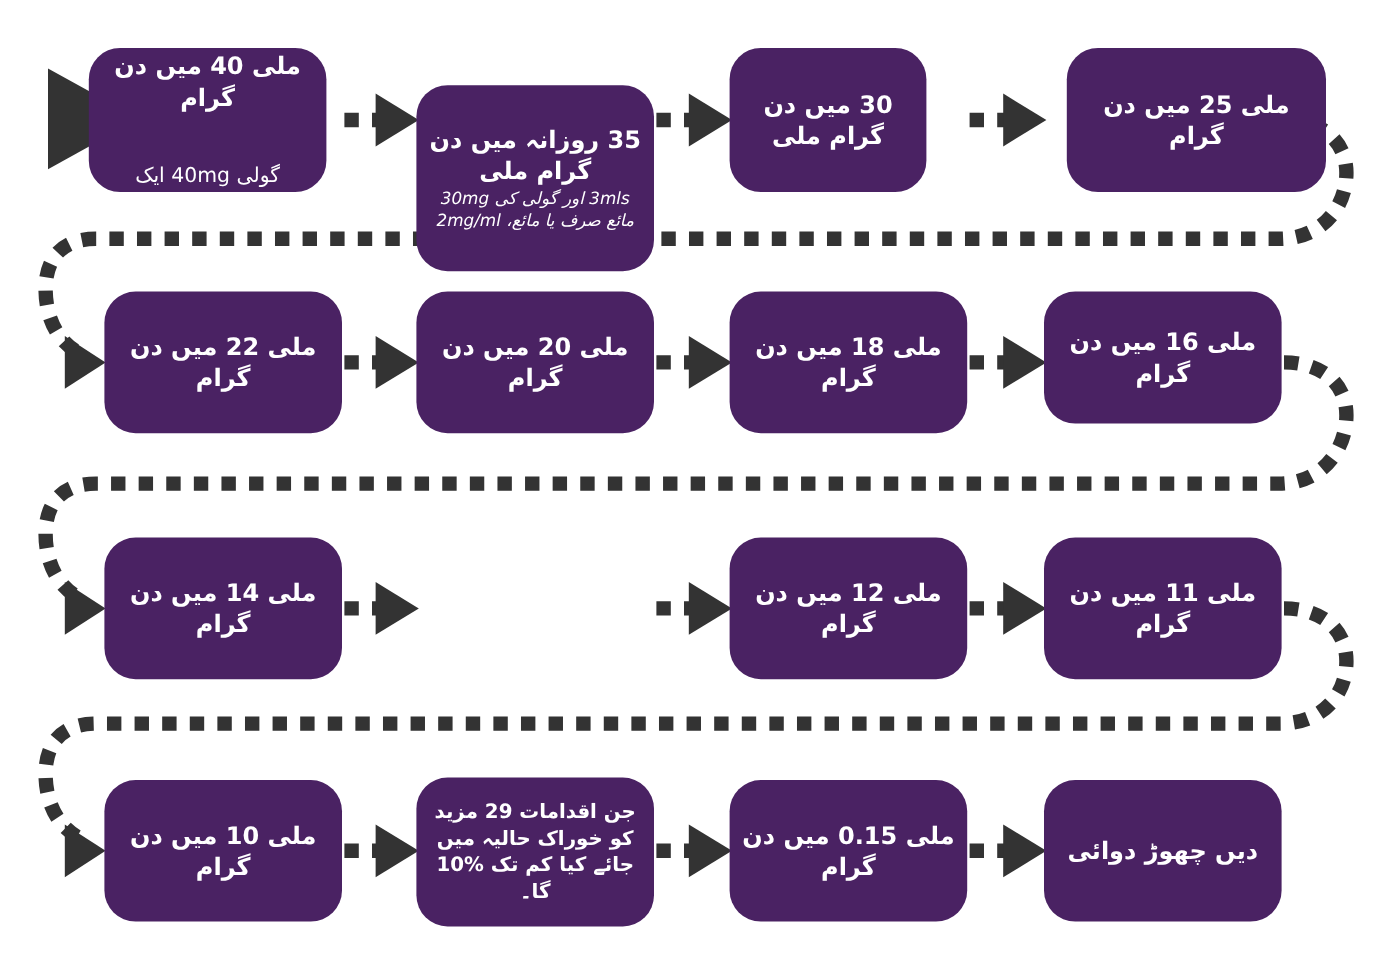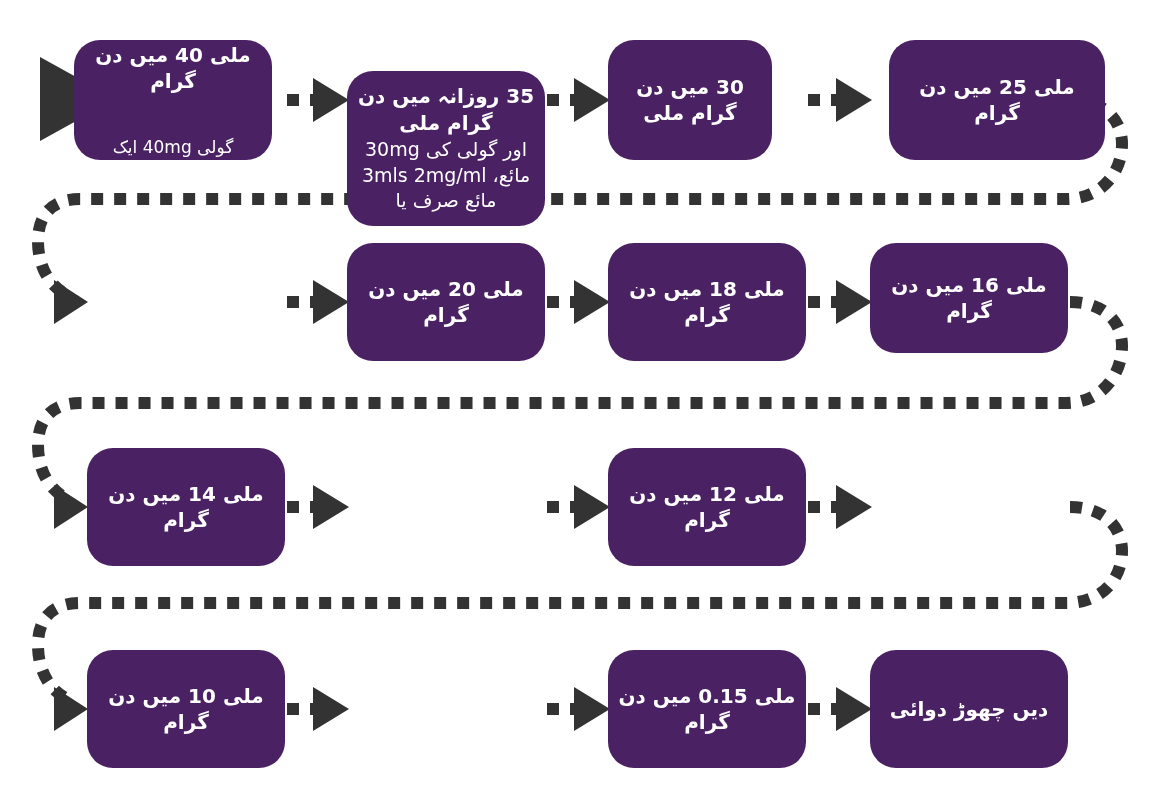--- a/index.html
+++ b/index.html
@@ -19,21 +19,21 @@
     background:var(--box-fill);color:var(--box-text);
     border-radius:26px;
     display:flex;flex-direction:column;justify-content:center;align-items:center;
     text-align:center;padding:8px 10px;box-sizing:border-box;
   }
   
   .u{direction:ltr;unicode-bidi:isolate;}
   .title{font-weight:bold;font-size:20px;line-height:1.32;}
   .title.small{font-size:16.5px;line-height:1.34;}
   .subtitle{font-size:17px;line-height:1.3;margin-top:1px;}
-  .subtitle.small{font-size:19px;line-height:1.34;}
+  .subtitle.small{font-size:14px;line-height:1.34;font-style:italic;}
 </style>
 </head>
 <body>
 
 <div class="canvas">
 
   <svg class="connector-layer" width="1160" height="810" viewBox="0 0 1160 810">
 
     <polygon points="40,57 40,141 116,99"></polygon>
 
@@ -83,39 +83,48 @@
     <div class="title u"><bdi dir="rtl">دن</bdi> <bdi dir="rtl">میں</bdi> <bdi dir="rtl">روزانہ</bdi> <bdi dir="rtl">35</bdi> <bdi dir="rtl">ملی</bdi> <bdi dir="rtl">گرام</bdi></div>
     <div class="subtitle small u"><bdi dir="rtl">30mg</bdi> <bdi dir="rtl">کی</bdi> <bdi dir="rtl">گولی</bdi> <bdi dir="rtl">اور</bdi> <bdi dir="rtl">3mls</bdi> <bdi dir="rtl">2mg/ml</bdi> <bdi dir="rtl">مائع،</bdi> <bdi dir="rtl">یا</bdi> <bdi dir="rtl">صرف</bdi> <bdi dir="rtl">مائع</bdi></div>
   </div>
   <div class="box" style="left:608px;top:40px;width:164px;height:120px;">
     <div class="title u"><bdi dir="rtl">دن</bdi> <bdi dir="rtl">میں</bdi> <bdi dir="rtl">30</bdi> <bdi dir="rtl">ملی</bdi> <bdi dir="rtl">گرام</bdi></div>
   </div>
   <div class="box" style="left:870px;top:40px;width:216px;height:120px;margin-left:19px;">
     <div class="title u"><bdi dir="rtl">دن</bdi> <bdi dir="rtl">میں</bdi> <bdi dir="rtl">25</bdi> <bdi dir="rtl">ملی</bdi> <bdi dir="rtl">گرام</bdi></div>
   </div>
 
+  <div class="box" style="left:87px;top:243px;width:198px;height:118px;">
+    <div class="title u"><bdi dir="rtl">دن</bdi> <bdi dir="rtl">میں</bdi> <bdi dir="rtl">22</bdi> <bdi dir="rtl">ملی</bdi> <bdi dir="rtl">گرام</bdi></div>
+  </div>
   <div class="box" style="left:347px;top:243px;width:198px;height:118px;">
     <div class="title u"><bdi dir="rtl">دن</bdi> <bdi dir="rtl">میں</bdi> <bdi dir="rtl">20</bdi> <bdi dir="rtl">ملی</bdi> <bdi dir="rtl">گرام</bdi></div>
   </div>
   <div class="box" style="left:608px;top:243px;width:198px;height:118px;">
     <div class="title u"><bdi dir="rtl">دن</bdi> <bdi dir="rtl">میں</bdi> <bdi dir="rtl">18</bdi> <bdi dir="rtl">ملی</bdi> <bdi dir="rtl">گرام</bdi></div>
   </div>
   <div class="box" style="left:870px;top:243px;width:198px;height:110px;">
     <div class="title u"><bdi dir="rtl">دن</bdi> <bdi dir="rtl">میں</bdi> <bdi dir="rtl">16</bdi> <bdi dir="rtl">ملی</bdi> <bdi dir="rtl">گرام</bdi></div>
   </div>
 
   <div class="box" style="left:87px;top:448px;width:198px;height:118px;justify-content:center;">
     <div class="title u"><bdi dir="rtl">دن</bdi> <bdi dir="rtl">میں</bdi> <bdi dir="rtl">14</bdi> <bdi dir="rtl">ملی</bdi> <bdi dir="rtl">گرام</bdi></div>
   </div>
   <div class="box" style="left:608px;top:448px;width:198px;height:118px;">
     <div class="title u"><bdi dir="rtl">دن</bdi> <bdi dir="rtl">میں</bdi> <bdi dir="rtl">12</bdi> <bdi dir="rtl">ملی</bdi> <bdi dir="rtl">گرام</bdi></div>
   </div>
+  <div class="box" style="left:870px;top:448px;width:198px;height:118px;">
+    <div class="title u"><bdi dir="rtl">دن</bdi> <bdi dir="rtl">میں</bdi> <bdi dir="rtl">11</bdi> <bdi dir="rtl">ملی</bdi> <bdi dir="rtl">گرام</bdi></div>
+  </div>
 
   <div class="box" style="left:87px;top:650px;width:198px;height:118px;">
     <div class="title u"><bdi dir="rtl">دن</bdi> <bdi dir="rtl">میں</bdi> <bdi dir="rtl">10</bdi> <bdi dir="rtl">ملی</bdi> <bdi dir="rtl">گرام</bdi></div>
+  </div>
+  <div class="box" style="left:347px;top:648px;width:198px;height:124px;">
+    <div class="title small u"><bdi dir="rtl">مزید</bdi> <bdi dir="rtl">29</bdi> <bdi dir="rtl">اقدامات</bdi> <bdi dir="rtl">جن</bdi> <bdi dir="rtl">میں</bdi> <bdi dir="rtl">حالیہ</bdi> <bdi dir="rtl">خوراک</bdi> <bdi dir="rtl">کو</bdi> <bdi dir="rtl">10%</bdi> <bdi dir="rtl">تک</bdi> <bdi dir="rtl">کم</bdi> <bdi dir="rtl">کیا</bdi> <bdi dir="rtl">جائے</bdi> <bdi dir="rtl">گا۔</bdi></div>
   </div>
   <div class="box" style="left:608px;top:650px;width:198px;height:118px;">
     <div class="title u"><bdi dir="rtl">دن</bdi> <bdi dir="rtl">میں</bdi> <bdi dir="rtl">0.15</bdi> <bdi dir="rtl">ملی</bdi> <bdi dir="rtl">گرام</bdi></div>
   </div>
   <div class="box" style="left:870px;top:650px;width:198px;height:118px;">
     <div class="title u"><bdi dir="rtl">دوائی</bdi> <bdi dir="rtl">چھوڑ</bdi> <bdi dir="rtl">دیں</bdi></div>
   </div>
 
 </div>
 

